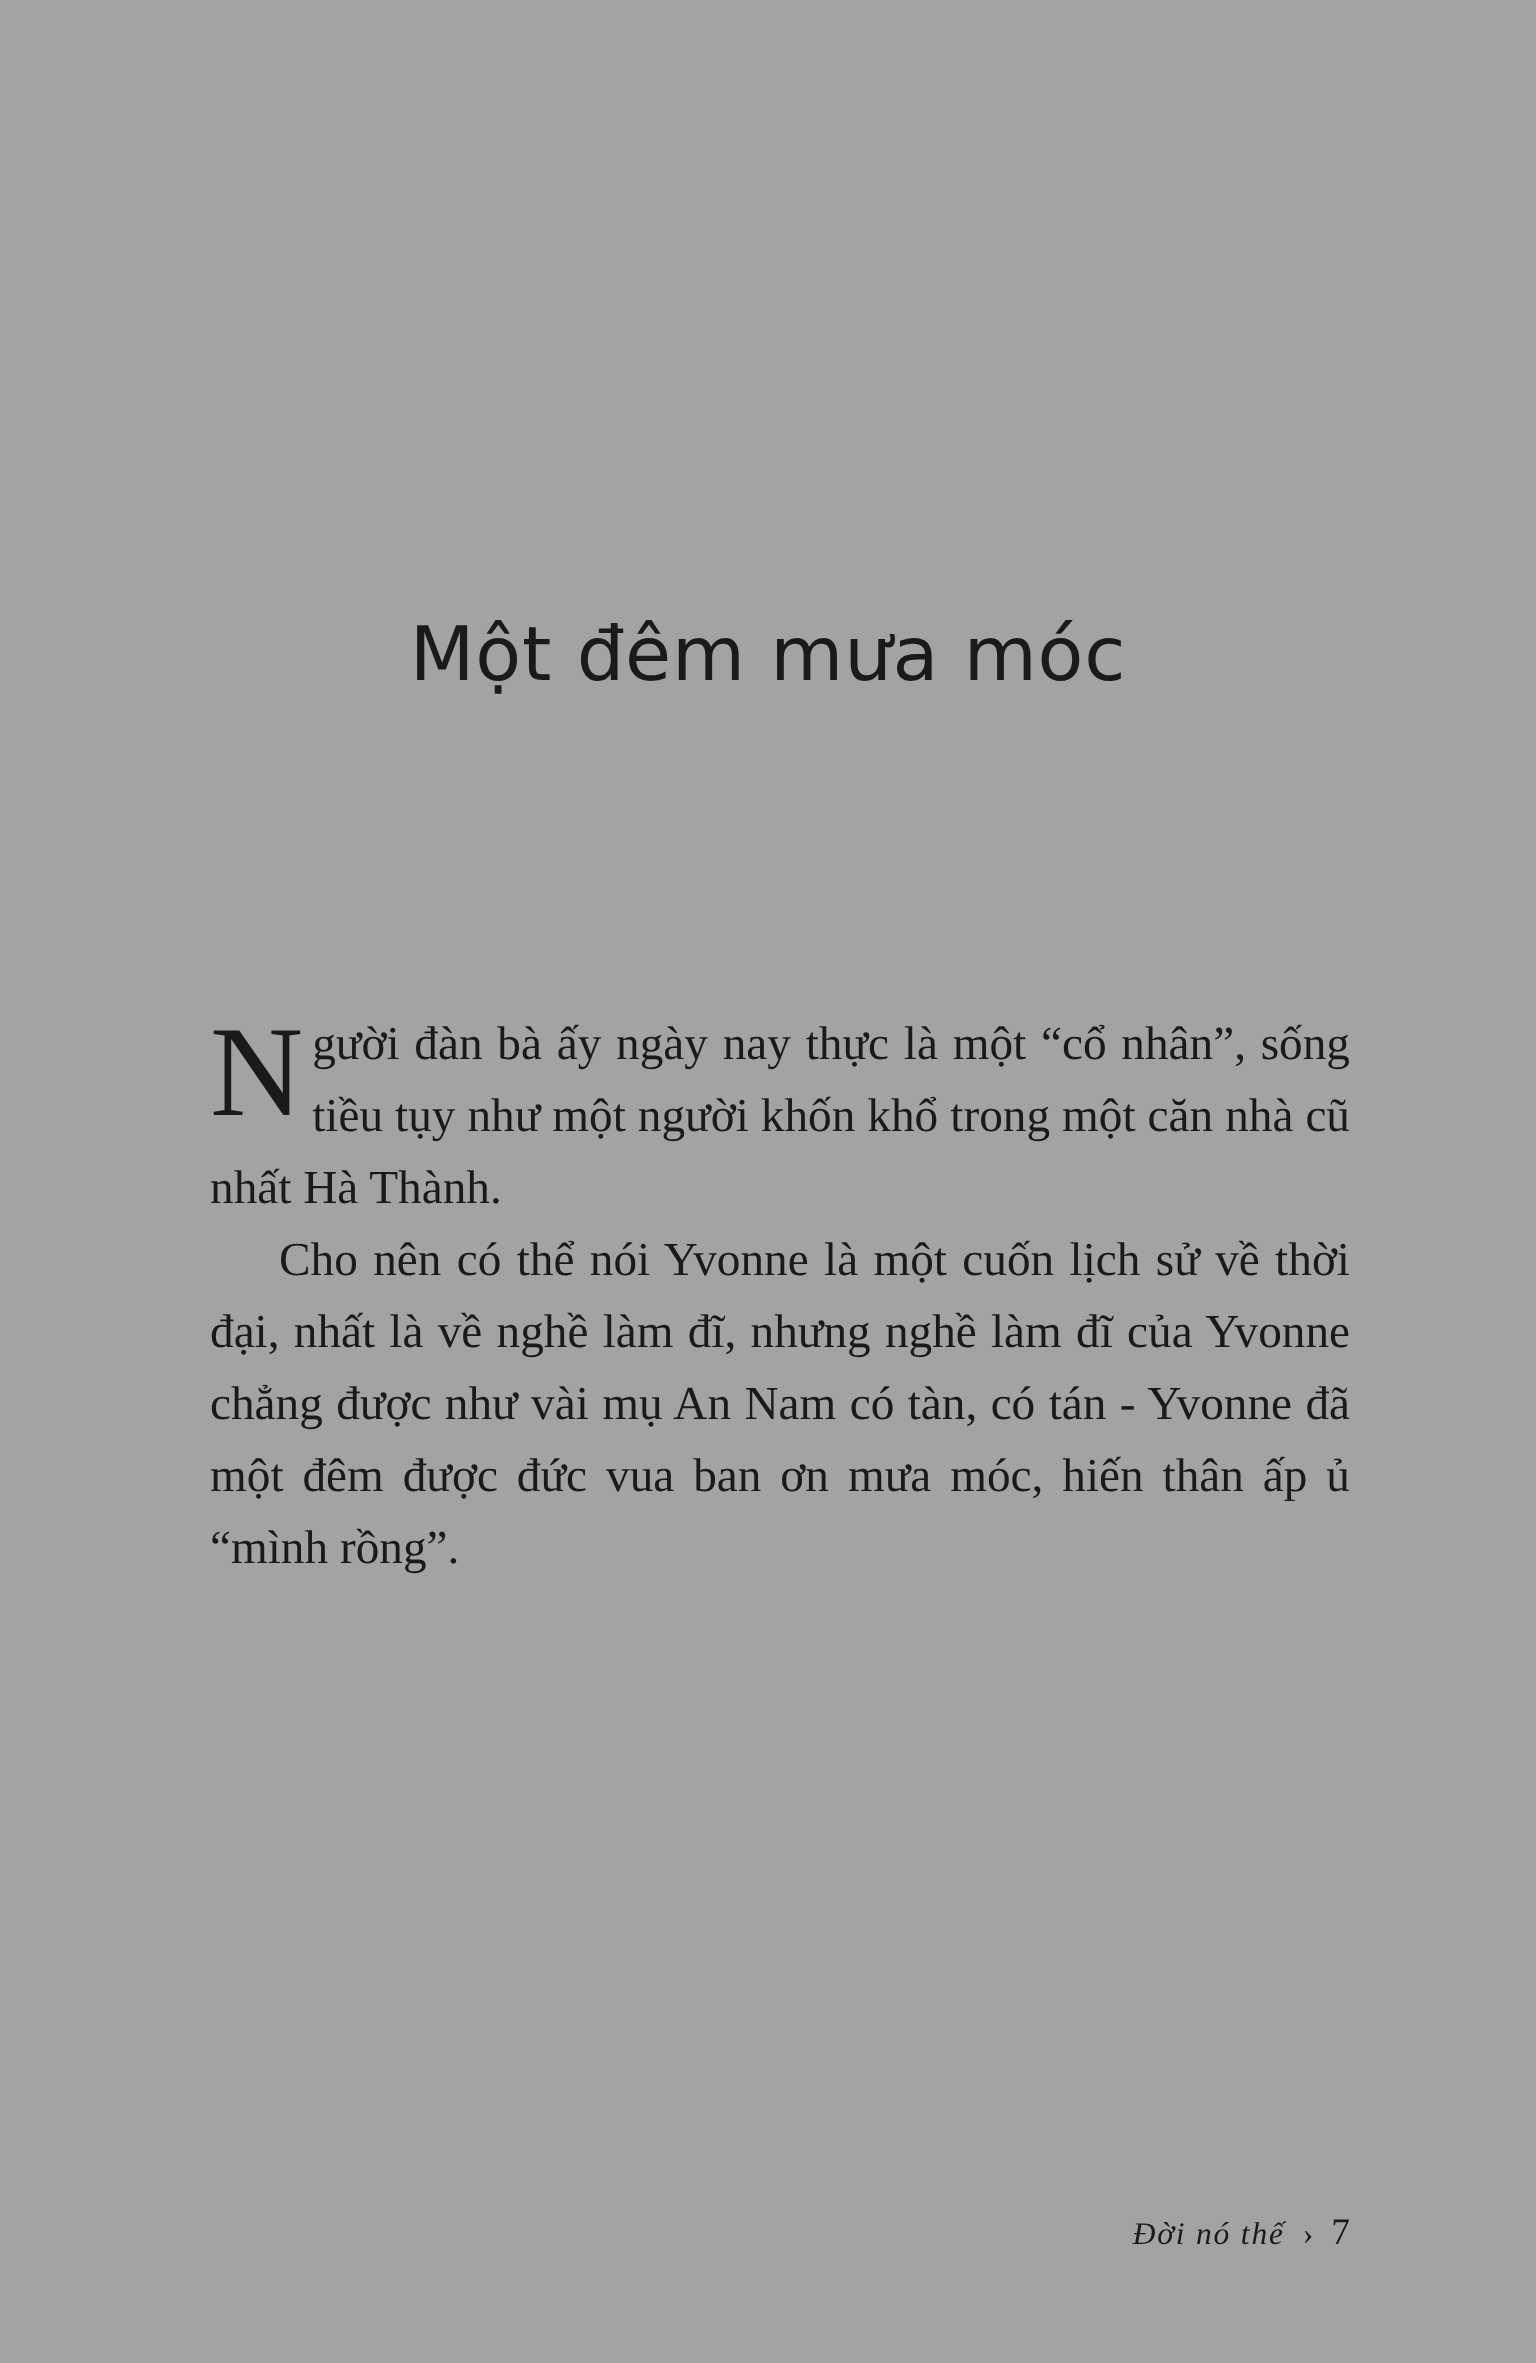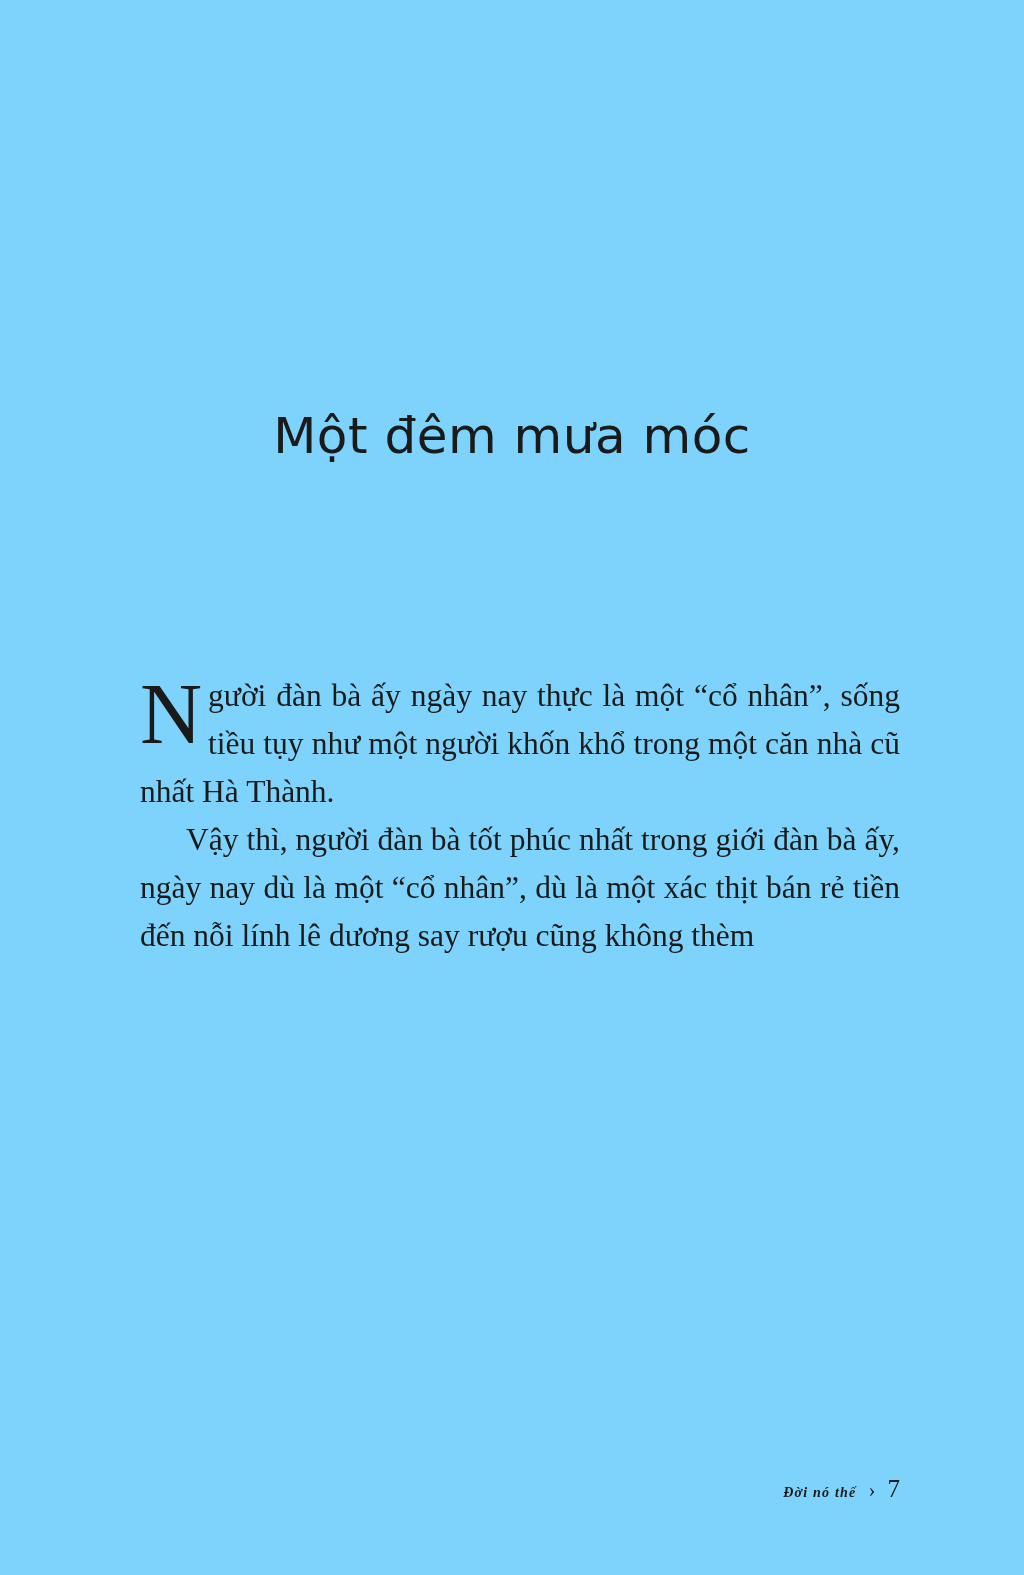--- a/index.html
+++ b/index.html
@@ -4,21 +4,21 @@
 <style>
   html, body {
     margin: 0;
     padding: 0;
     background: #ffffff;
   }
   .page {
     position: relative;
     width: 1024px;
     height: 1575px;
-    background: #7dd3fc;
+    background: #a3a3a3;
     margin: 0 auto;
     overflow: hidden;
     font-family: "Liberation Serif", serif;
     color: #1a1a1a;
   }
 
   .chapter-title {
     position: absolute;
     top: 372px;
     left: 0;
@@ -70,24 +70,23 @@
     position: absolute;
     bottom: 72px;
     right: 124px;
     display: flex;
     align-items: baseline;
     gap: 12px;
     font-family: "Liberation Serif", serif;
   }
   .footer-book {
     font-style: italic;
-    font-size: 14px;
+    font-size: 21px;
     letter-spacing: 1.2px;
     color: #1a1a1a;
-    font-weight: bold;
   }
   .footer-sep {
     font-size: 21px;
     color: #1a1a1a;
   }
   .footer-page {
     font-size: 25px;
     color: #1a1a1a;
   }
 </style>
@@ -96,22 +95,22 @@
 
 <div class="page">
 
   <h1 class="chapter-title">Một đêm mưa móc</h1>
 
   <div class="body-block">
 
     <p class="para first"><span class="dropcap">N</span><span>gười đàn bà ấy ngày nay thực là một “cổ nhân”, sống tiều tụy như một người khốn khổ trong một căn nhà cũ nhất Hà Thành.</span></p>
 
 
+    <p class="para"><span>Cho nên có thể nói Yvonne là một cuốn lịch sử về thời đại, nhất là về nghề làm đĩ, nhưng nghề làm đĩ của Yvonne chẳng được như vài mụ An Nam có tàn, có tán - Yvonne đã một đêm được đức vua ban ơn mưa móc, hiến thân ấp ủ “mình rồng”.</span></p>
 
-    <p class="para"><span>Vậy thì, người đàn bà tốt phúc nhất trong giới đàn bà ấy, ngày nay dù là một “cổ nhân”, dù là một xác thịt bán rẻ tiền đến nỗi lính lê dương say rượu cũng không thèm</span></p>
 
   </div>
 
   <div class="footer">
     <span class="footer-book">Đời nó thế</span>
     <span class="footer-sep">›</span>
     <span class="footer-page">7</span>
   </div>
 
 </div>

